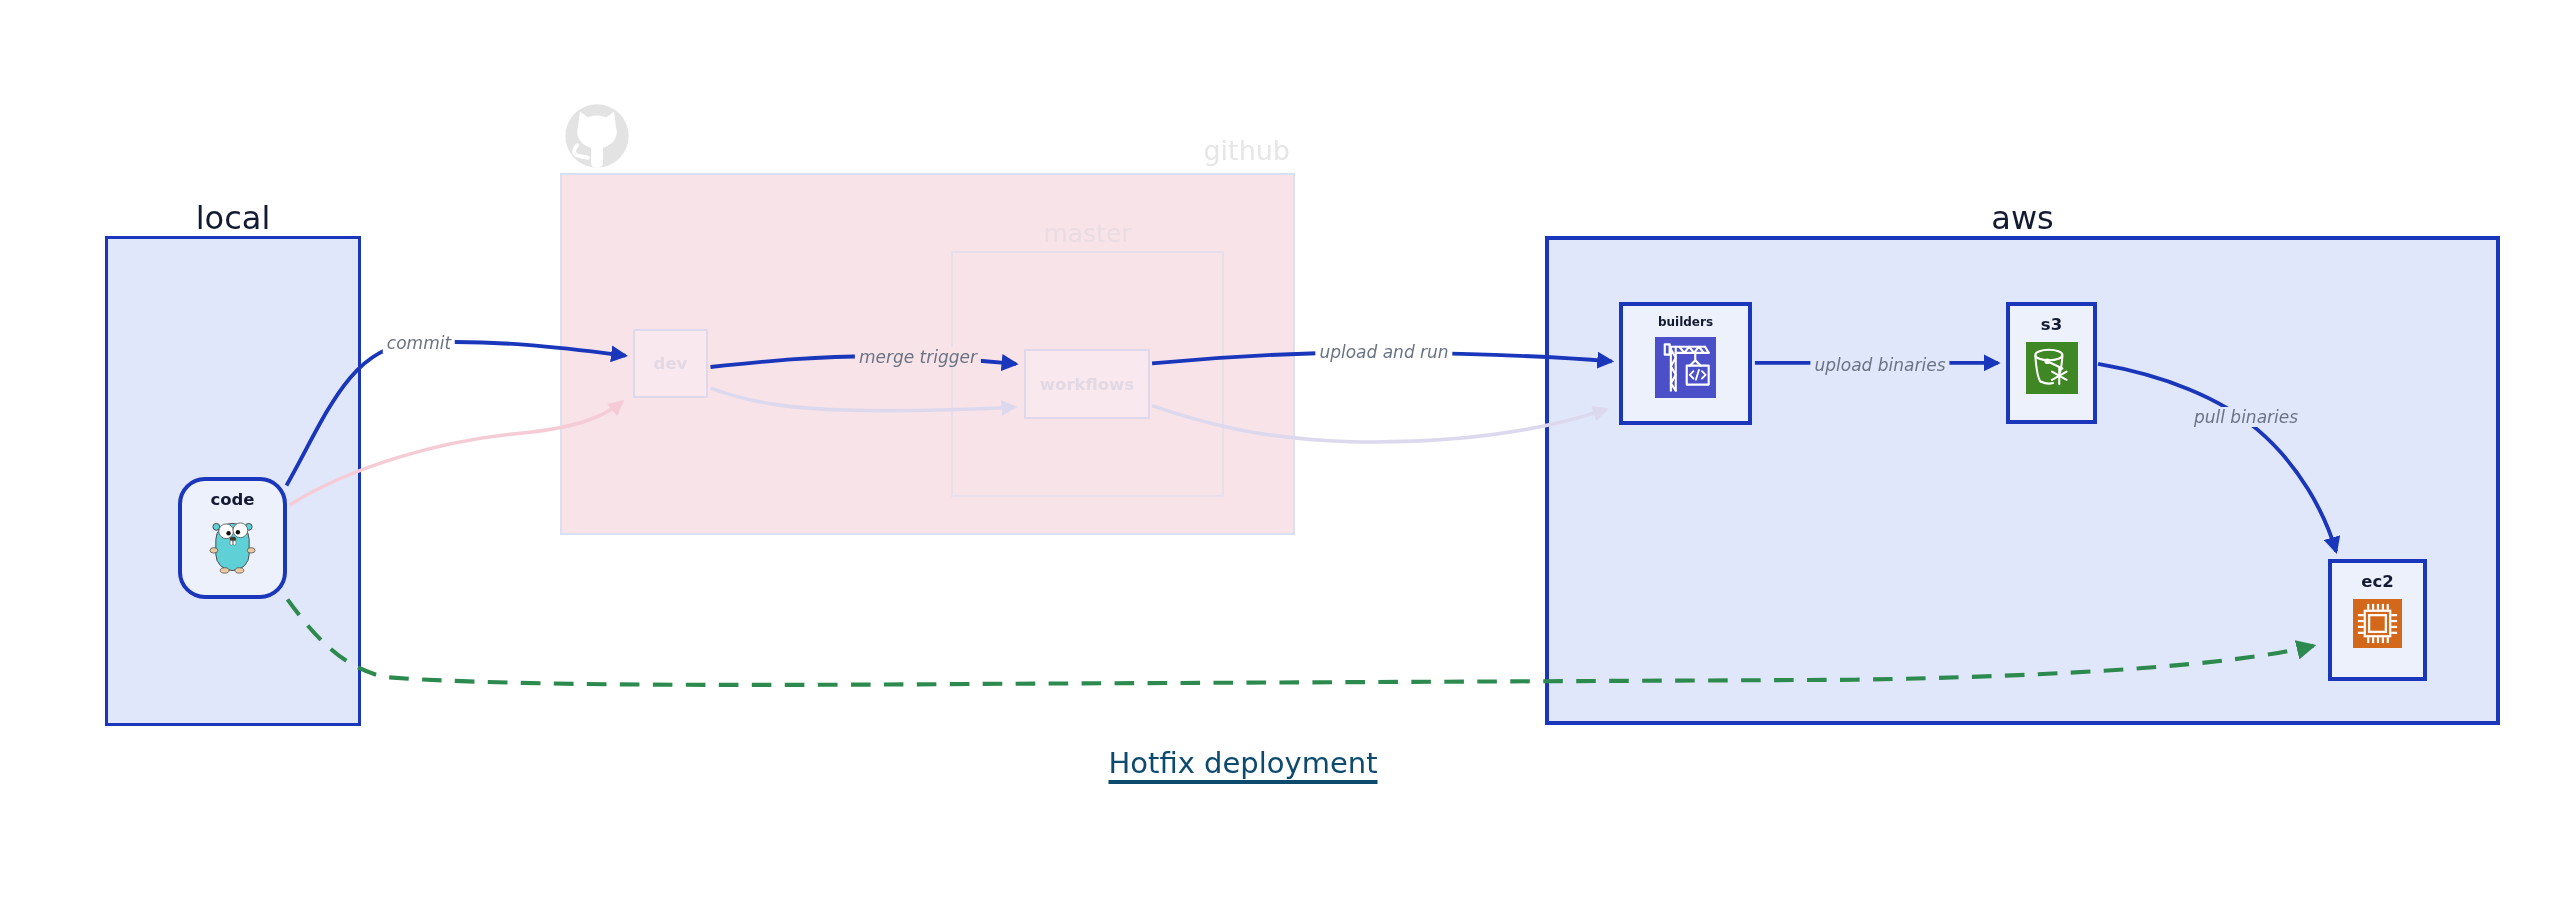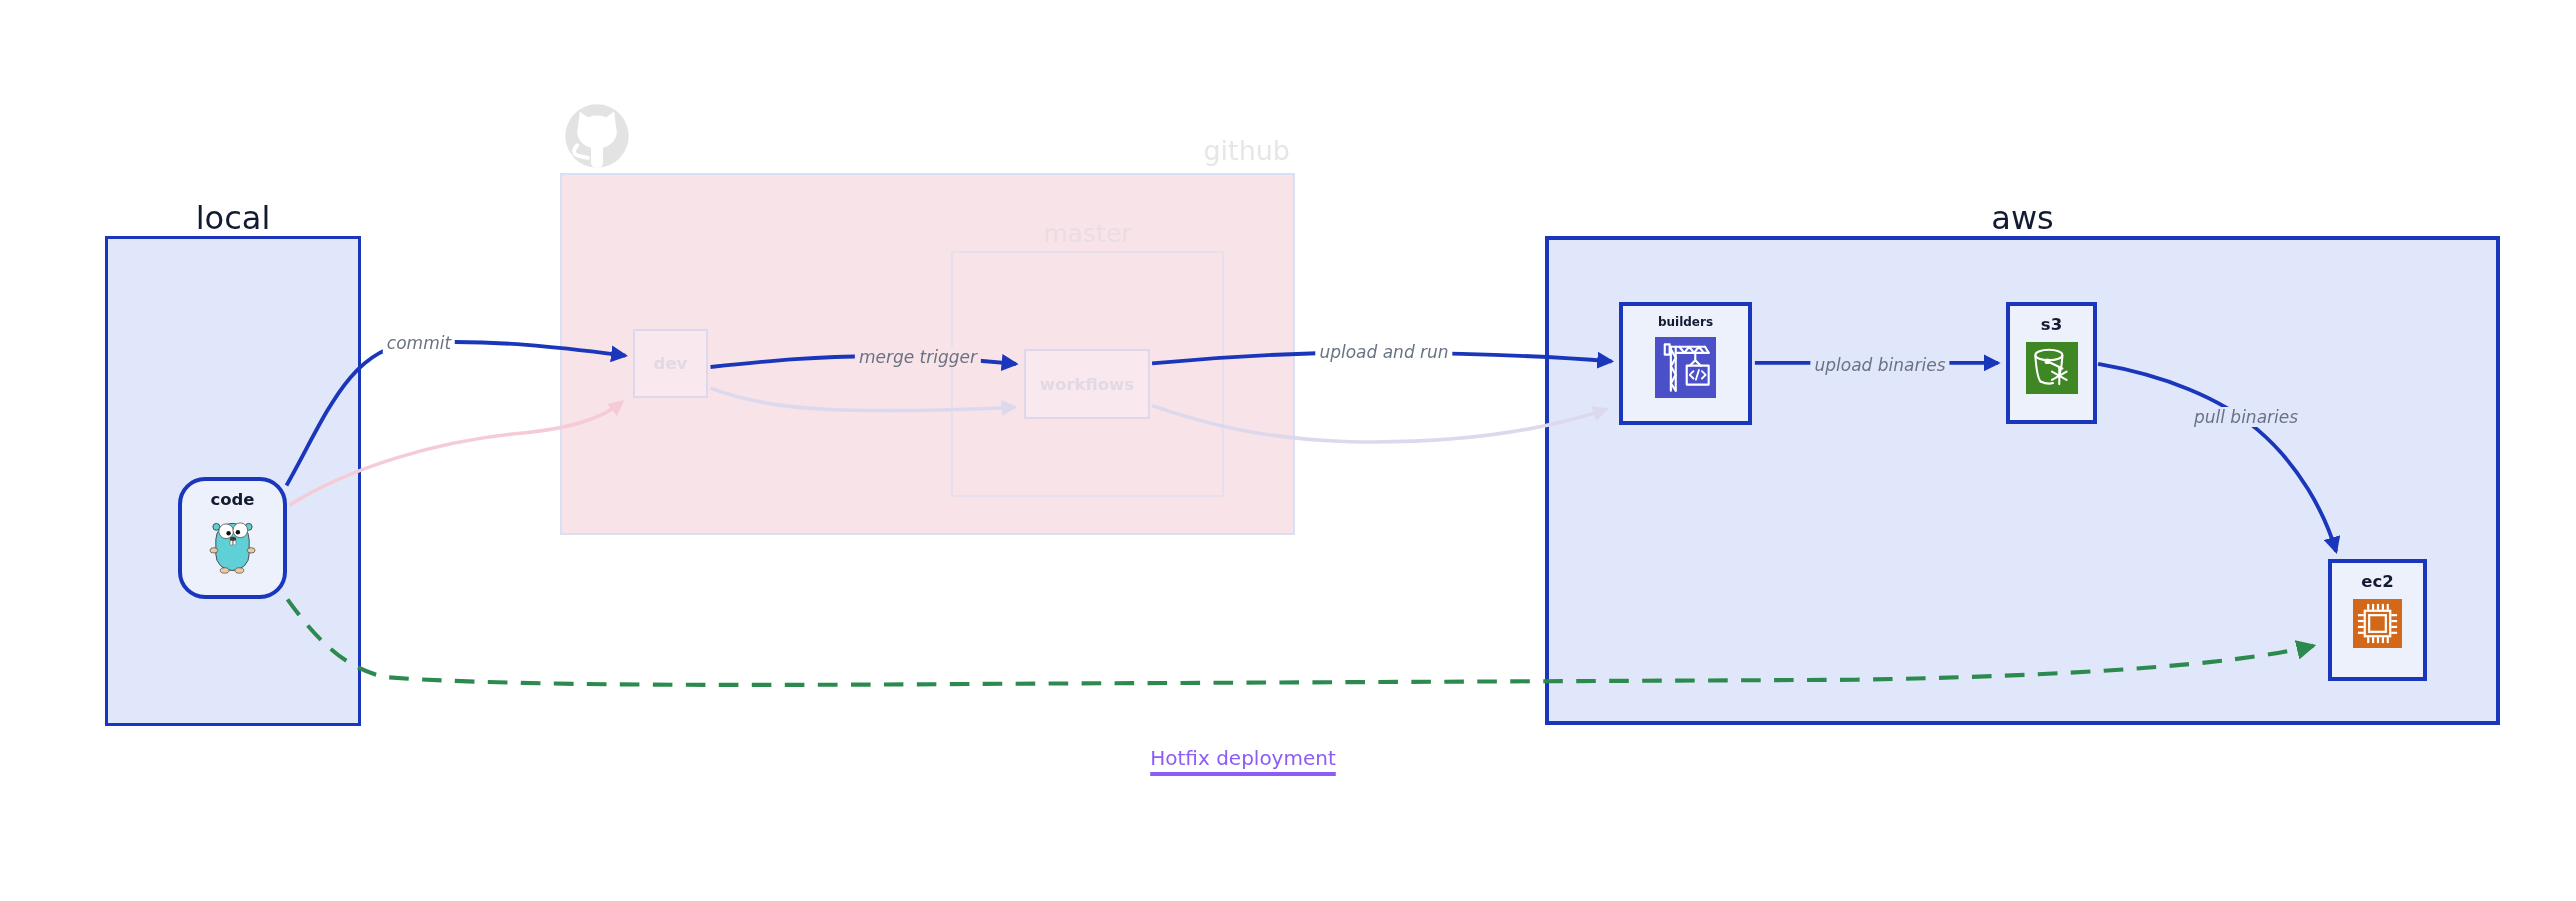--- a/index.html
+++ b/index.html
@@ -21,21 +21,21 @@
   .nlabel-faded{font-weight:bold;font-size:16.5px;color:#e2d9e5;margin:0;}
   .icon-tile{margin-top:8.2px;display:block;}
   
   .edge-label{position:absolute;transform:translate(-50%,-50%);font-style:italic;font-size:17px;
               color:#6a7383;white-space:nowrap;padding:0 4.1px;z-index:6;}
   .bg-white{background:#ffffff;} .bg-pink{background:#f8e3e8;} .bg-lav{background:#e1e7fa;}
   
   .layer-groups{z-index:1;} .layer-nodes{z-index:5;}
   svg.edges{position:absolute;left:0;top:0;z-index:4;pointer-events:none;}
   .title{position:absolute;left:1243px;top:746px;transform:translateX(-50%);
-         font-size:20px;color:#8b5cf6;text-decoration:underline;
+         font-size:29px;color:#0c4a6e;text-decoration:underline;
          text-decoration-thickness:3.6px;text-underline-offset:6.7px;white-space:nowrap;z-index:6;}
 </style>
 </head>
 <body>
 
 <div id="canvas">
 
   <div class="abs layer-groups group-label" style="left:105px;top:199px;width:256px;">local</div>
   <div class="abs layer-groups group-blue" style="left:105px;top:236px;width:256px;height:490px;border-width:3.6px;"></div>
 

